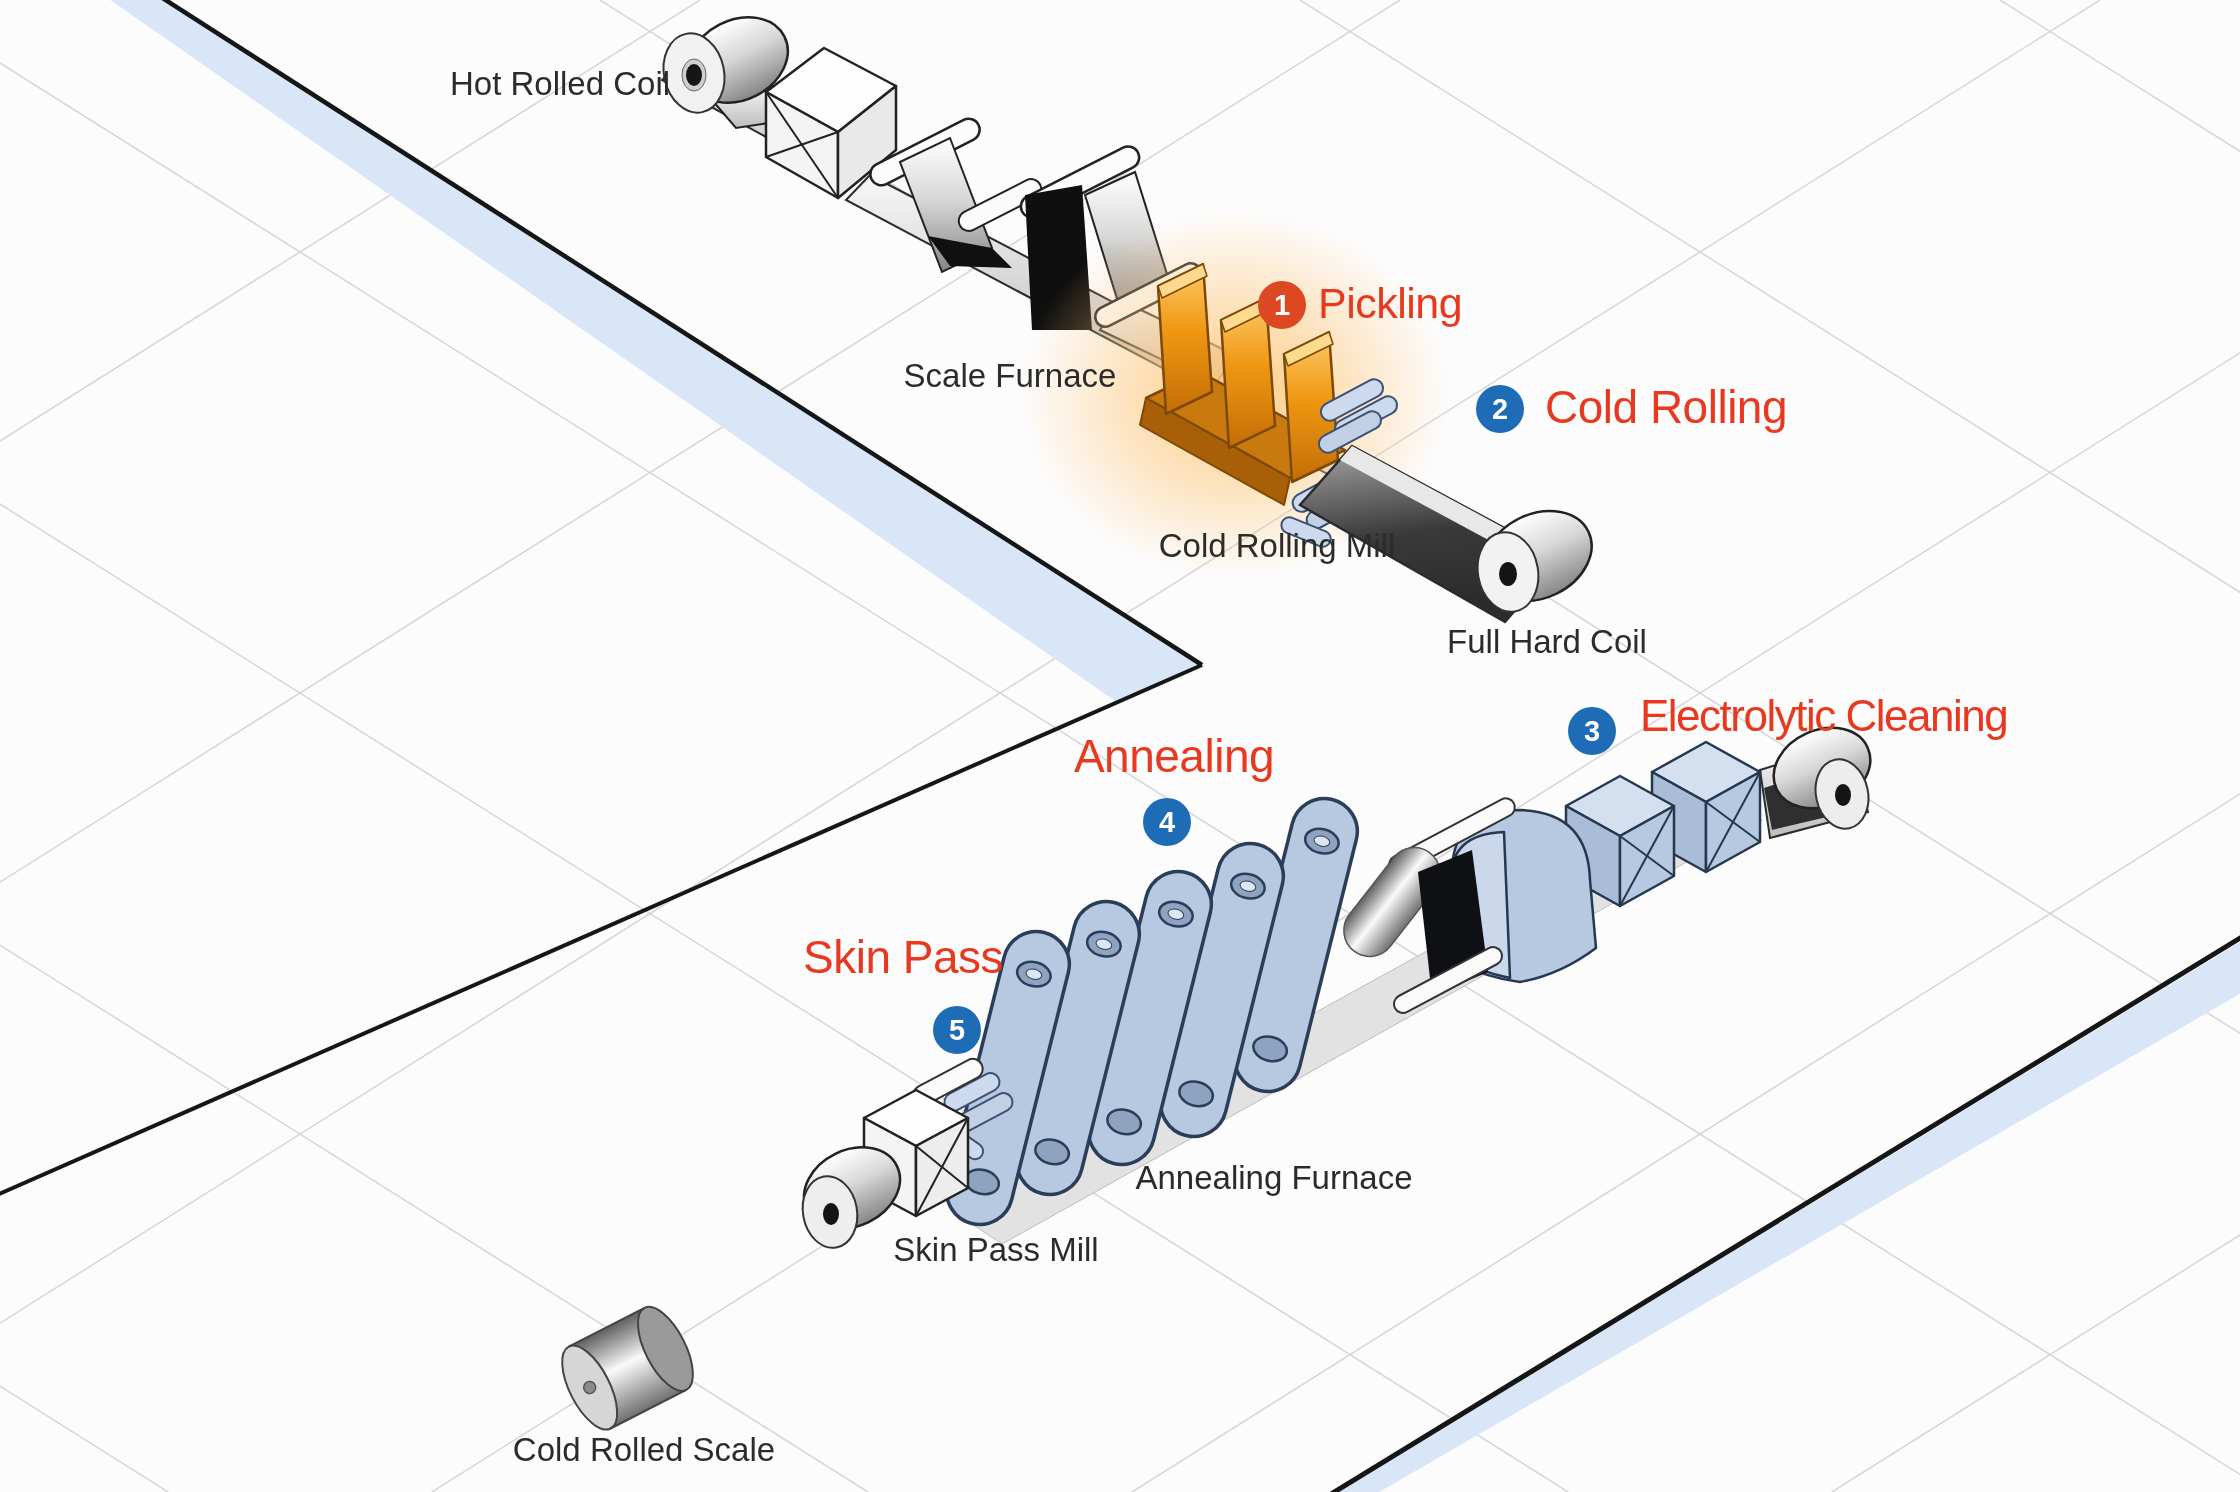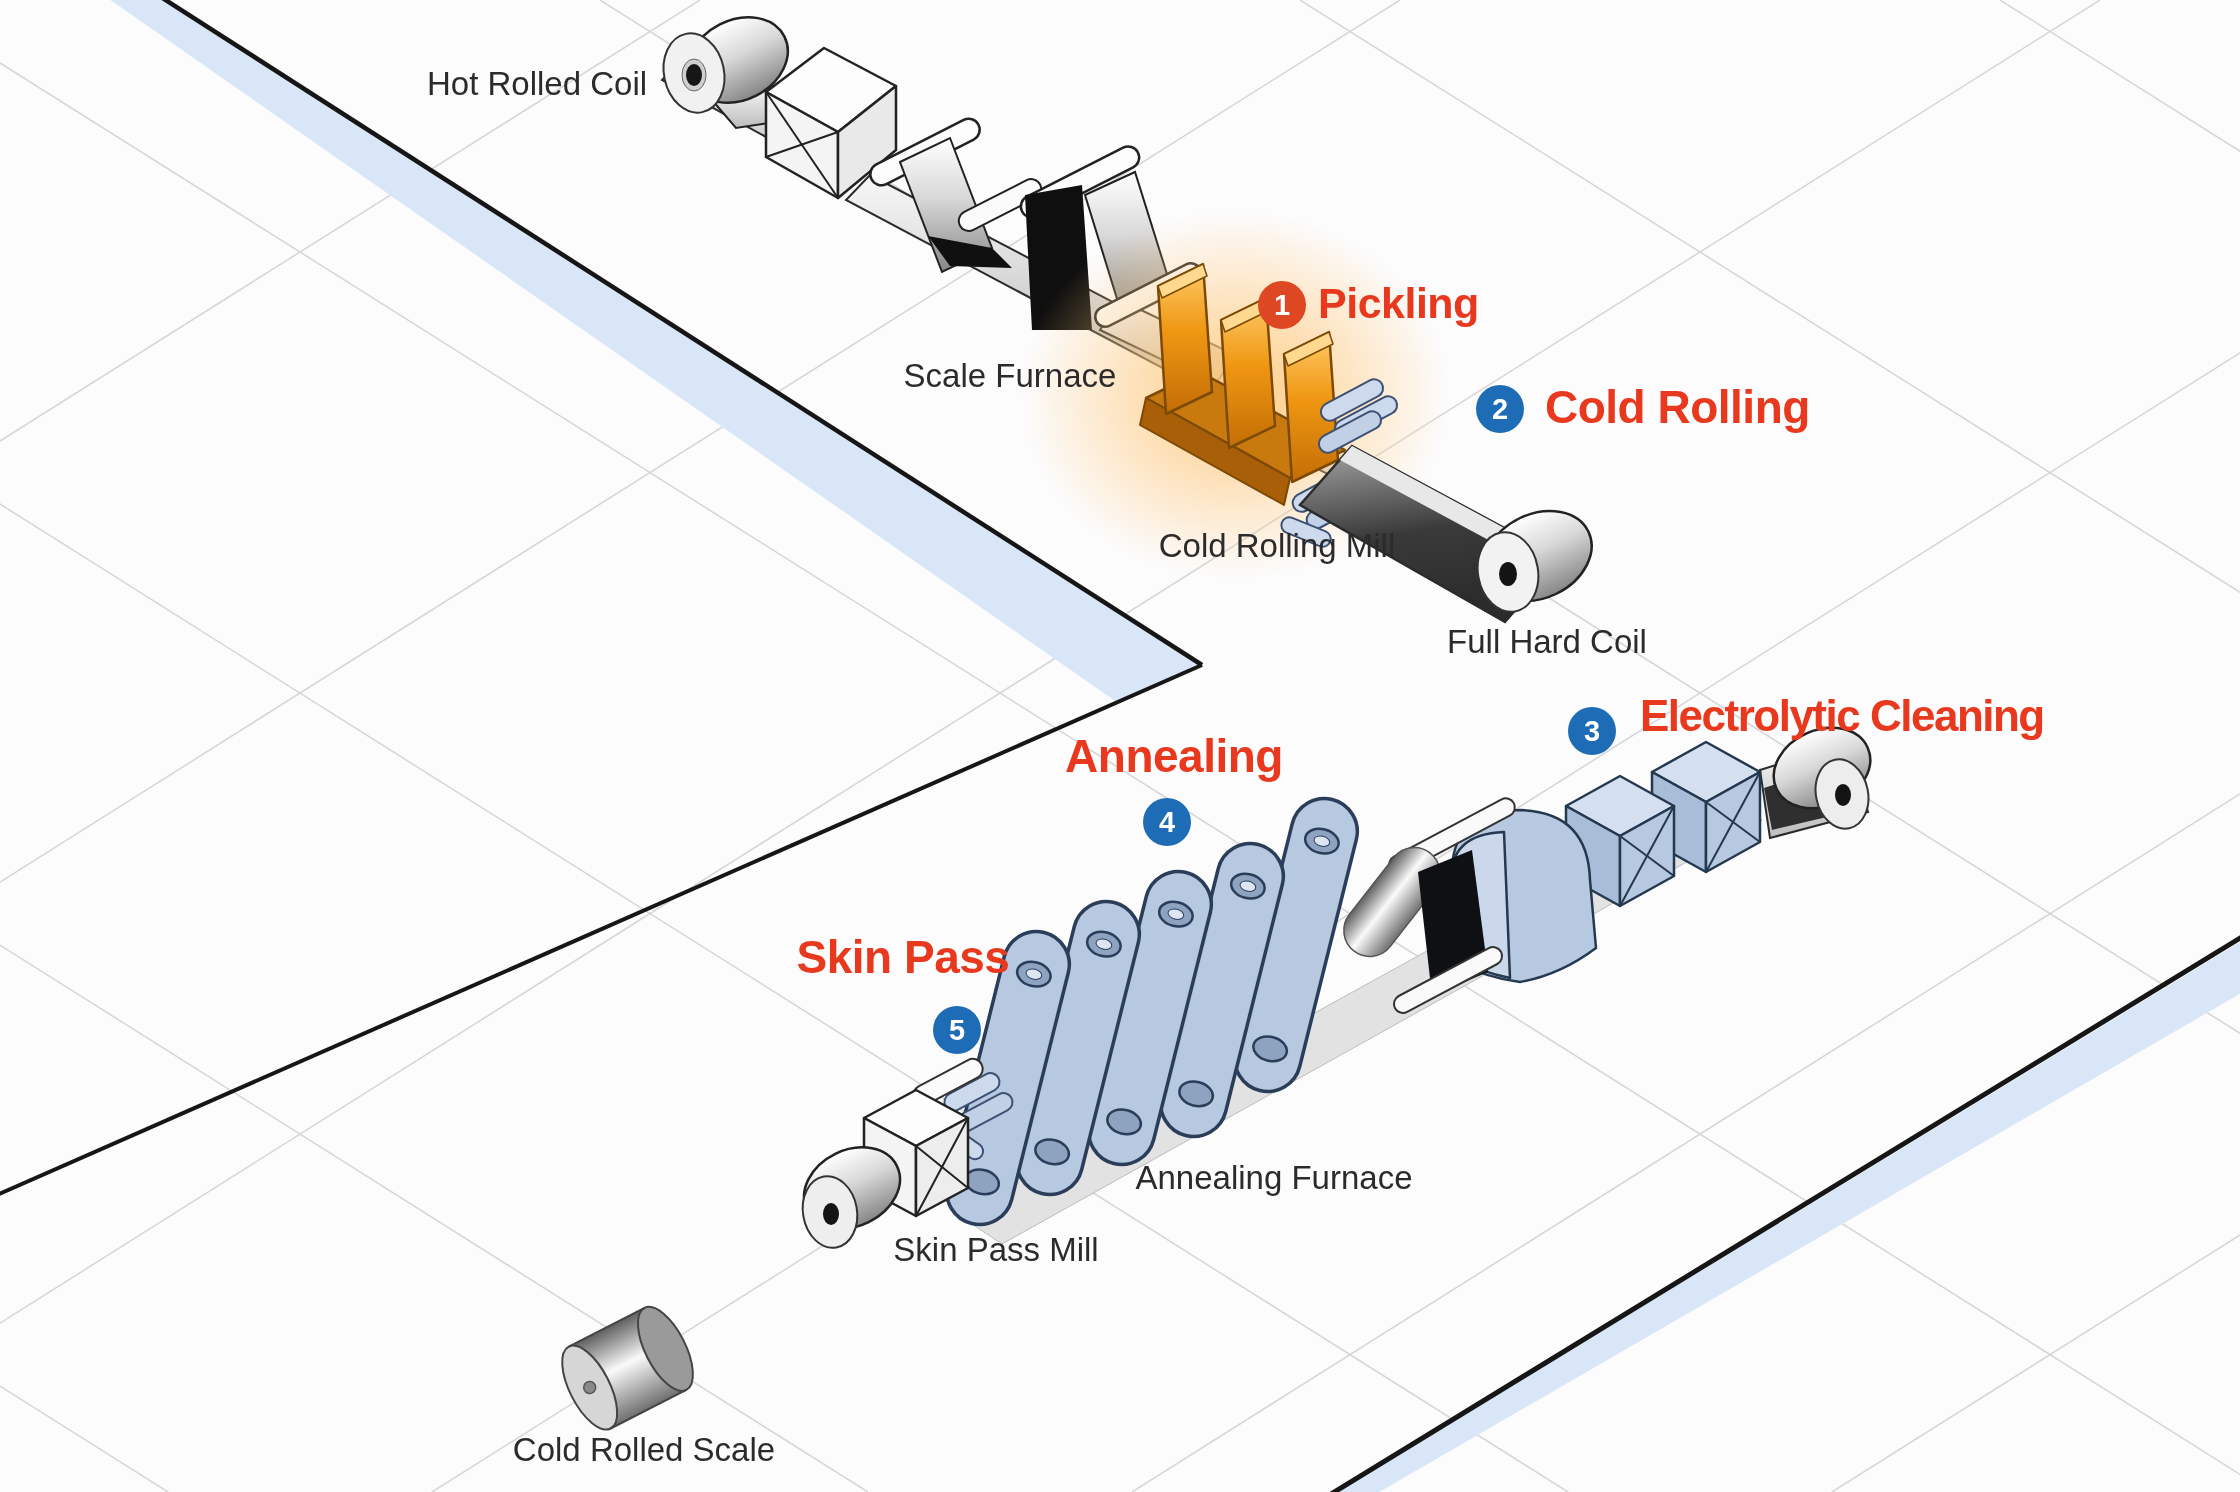--- a/index.html
+++ b/index.html
@@ -2,21 +2,21 @@
 <html style="--step-label-red: #e8391f; --badge-red: #dd4722; --badge-blue: #1d6cb5; --pickling-orange: #f0960f; --machine-blue: #b7c8e1; --platform-edge-blue: #d8e6f8;"><head>
 <meta charset="utf-8">
 <style>
   html,body{margin:0;padding:0;background:#ffffff;}
   .stage{position:relative;width:2240px;height:1492px;overflow:hidden;background:#fcfcfd;
          font-family:"Liberation Sans", sans-serif;}
   .stage svg{position:absolute;left:0;top:0;}
   .lbl{position:absolute;white-space:nowrap;}
   .eq-label{font-size:33px;font-weight:400;color:#2b2b2b;letter-spacing:0px;
             transform:translate(-50%,-50%);}
-  .step-label{font-size:46px;font-weight:700;color:var(--step-label-red,#e8391f);
+  .step-label{font-size:46px;font-weight:400;color:var(--step-label-red,#e8391f);
               letter-spacing:-0.5px;transform:translate(0,-50%);}
   .step-label.centered{transform:translate(-50%,-50%);}
   .badge{position:absolute;width:48px;height:48px;border-radius:50%;
          display:flex;align-items:center;justify-content:center;
          color:#ffffff;font-size:29px;font-weight:700;
          transform:translate(-50%,-50%);}
   .badge--red{background:var(--badge-red,#dd4722);}
   .badge--blue{background:var(--badge-blue,#1d6cb5);}
   .m-blue{fill:var(--machine-blue,#b7c8e1);}
   .edge-blue{fill:var(--platform-edge-blue,#d8e6f8);}
@@ -270,21 +270,21 @@
   <div class="badge badge--blue" style="left:1592px;top:731px;">3</div>
   <div class="badge badge--blue" style="left:1167px;top:822px;">4</div>
   <div class="badge badge--blue" style="left:957px;top:1030px;">5</div>
 
   <div class="lbl step-label" style="left:1318px;top:303px;font-size:43px;">Pickling</div>
   <div class="lbl step-label" style="left:1545px;top:407px;">Cold Rolling</div>
   <div class="lbl step-label" style="left:1640px;top:716px;font-size:44px;letter-spacing:-1.5px;">Electrolytic Cleaning</div>
   <div class="lbl step-label centered" style="left:1174px;top:756px;">Annealing</div>
   <div class="lbl step-label centered" style="left:888px;top:957px;margin-left:15px;">Skin Pass</div>
 
-  <div class="lbl eq-label" style="left:537px;top:84px;">Hot Rolled Coil</div>
+  <div class="lbl eq-label" style="left:560px;top:84px;">Hot Rolled Coil</div>
   <div class="lbl eq-label" style="left:1010px;top:376px;">Scale Furnace</div>
   <div class="lbl eq-label" style="left:1277px;top:546px;text-align:center;">Cold Rolling Mill</div>
   <div class="lbl eq-label" style="left:1547px;top:623px;margin-top:19px;">Full Hard Coil</div>
   <div class="lbl eq-label" style="left:1274px;top:1178px;">Annealing Furnace</div>
   <div class="lbl eq-label" style="left:996px;top:1250px;">Skin Pass Mill</div>
   <div class="lbl eq-label" style="left:644px;top:1450px;">Cold Rolled Scale</div>
 
 </div>
 
 </body></html>

